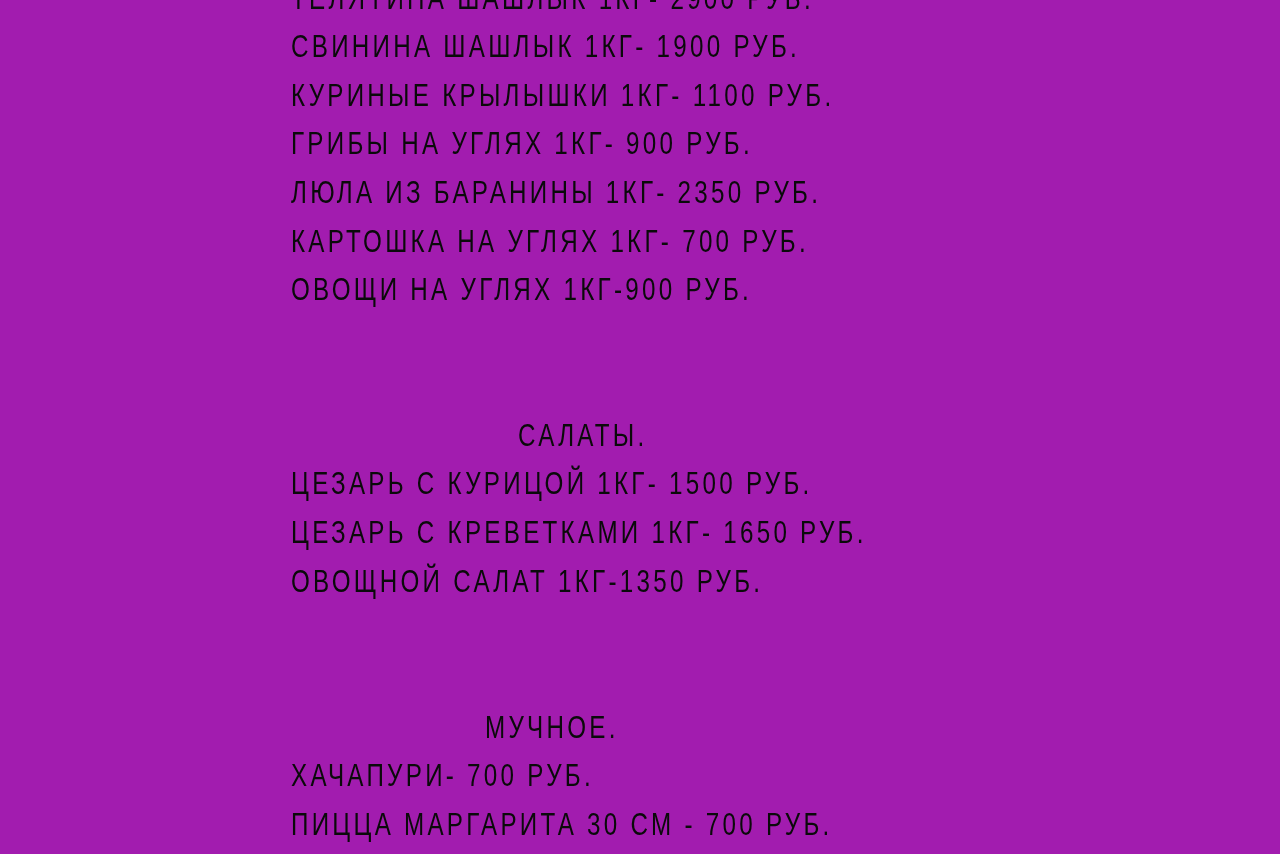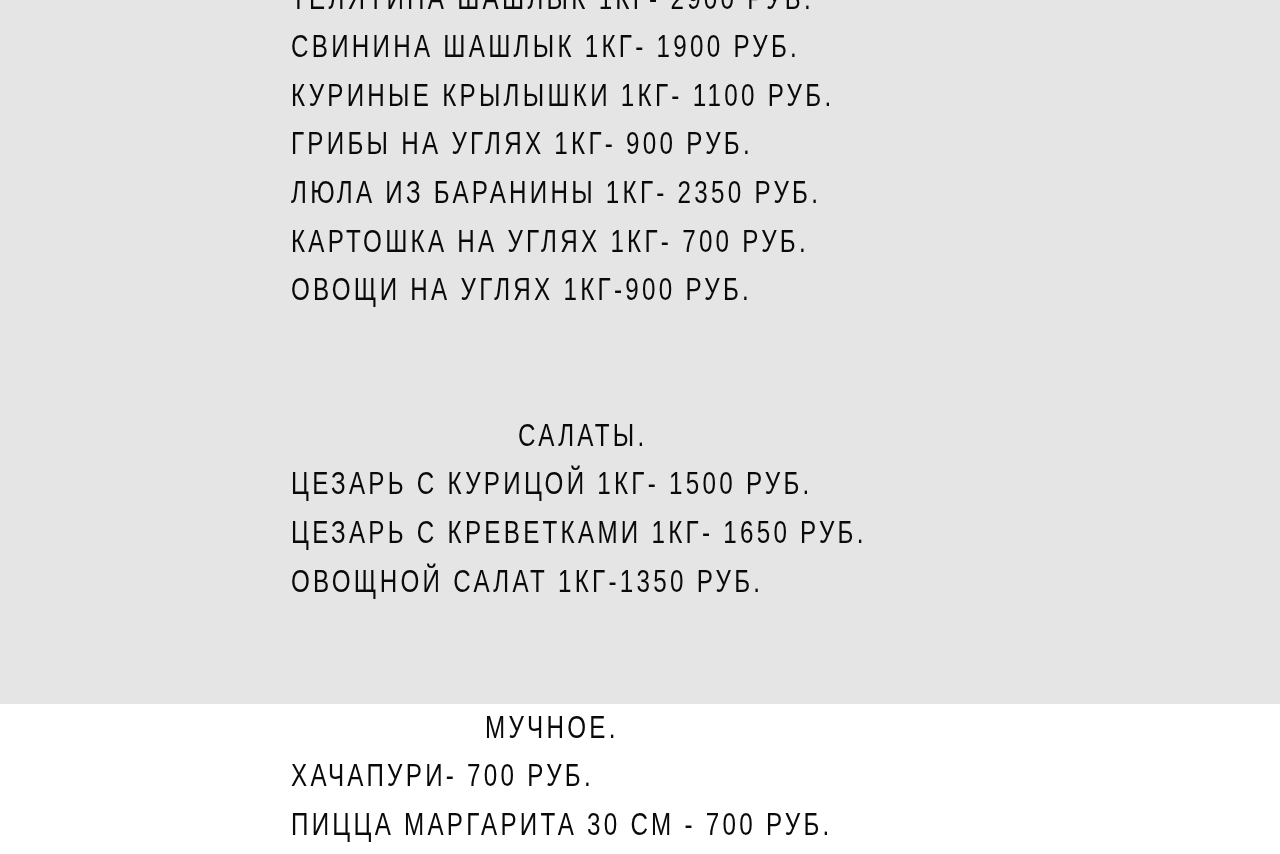--- a/index.html
+++ b/index.html
@@ -1,17 +1,17 @@
 <!DOCTYPE html>
 <html><head>
   <meta charset="utf-8">
   <style>
     html, body { margin: 0; padding: 0; background: #ffffff; }
     body { width: 1280px; height: 854px; overflow: hidden; position: relative; }
-    .page { position: absolute; left: 0; top: 0; width: 1280px; height: 704px; background: #e5e5e5; }
+    .page { position: absolute; left: 0; top: 0; width: 1280px; height: 854px; background: #a21caf; }
     .line {
       position: absolute;
       left: 291px;
       height: 30px;
       line-height: 30px;
       font-family: "Liberation Sans", "DejaVu Sans", sans-serif;
       font-size: 31px;
       color: #0a0a0a;
       letter-spacing: 4.2px;
       white-space: nowrap;

